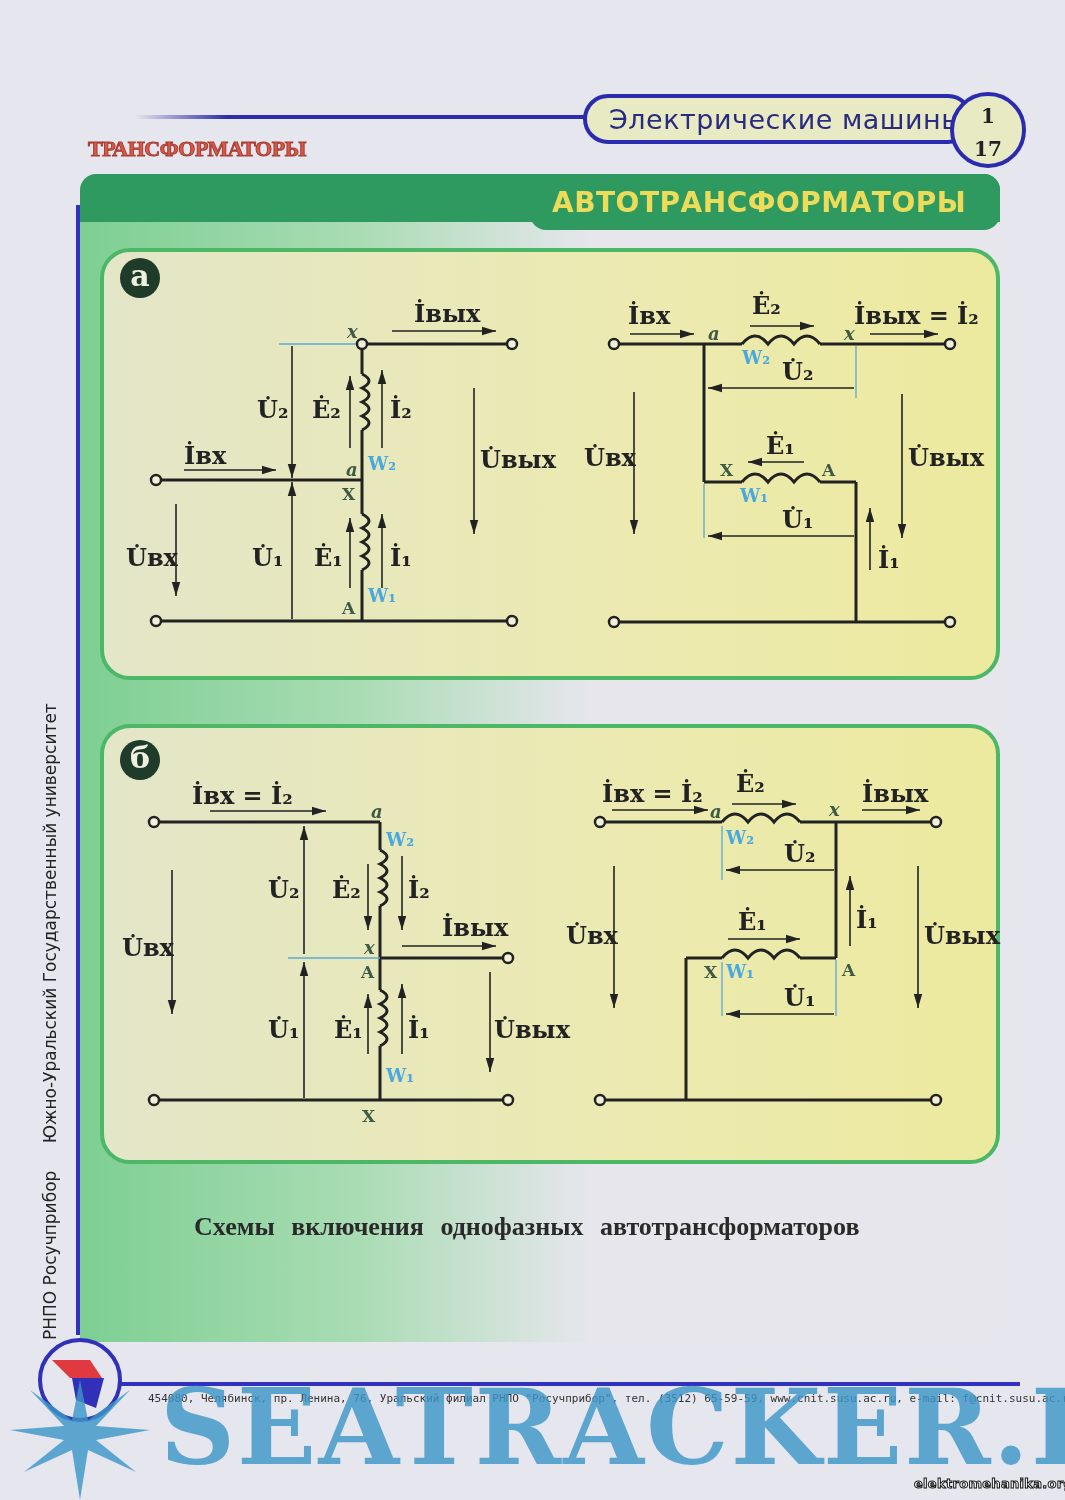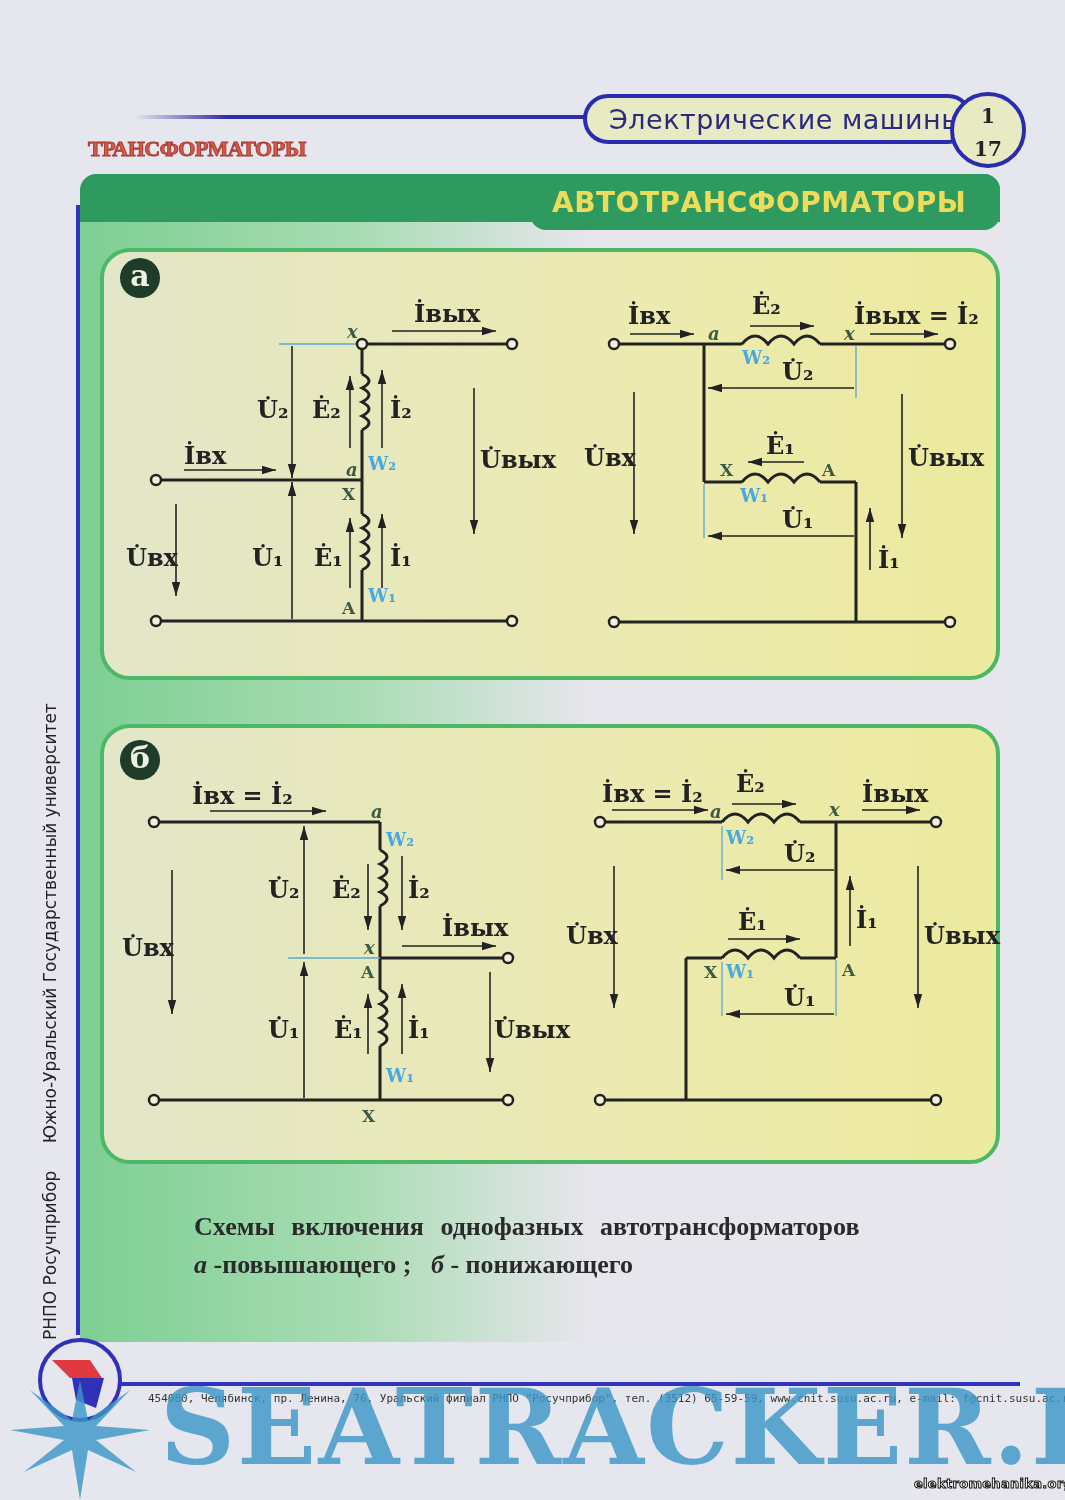--- a/index.html
+++ b/index.html
@@ -264,24 +264,20 @@
   </svg>
 </div>
 
 <div id="caption" class="abs">
   <div class="l1">
     <span>Схемы</span>
     <span>включения</span>
     <span>однофазных</span>
     <span>автотрансформаторов</span>
   </div>
-  <div>
-    <i>а</i><span> -повышающего ;</span>&nbsp;&nbsp;
-    <i>б</i><span> - понижающего</span>
-  </div>
 </div>
 
 <div id="foot-line" class="abs"></div>
 <svg id="logo" class="abs" viewBox="0 0 100 100">
   <circle cx="50" cy="50" r="40" fill="none" stroke="#3030b8" stroke-width="4"></circle>
   <path d="M22,30 L60,30 L72,48 L40,48 Z" fill="#e03a40"></path>
   <path d="M42,48 L74,48 L66,78 L46,70 Z" fill="#3030b8"></path>
 </svg>
 <div id="address" class="abs">454080, Челябинск, пр. Ленина, 76, Уральский филиал РНПО "Росучприбор", тел. (3512) 65-59-59, www.cnit.susu.ac.ru,  e-mail: f@cnit.susu.ac.ru</div>
 <div id="watermark" class="abs">SEATRACKER.RU</div>

